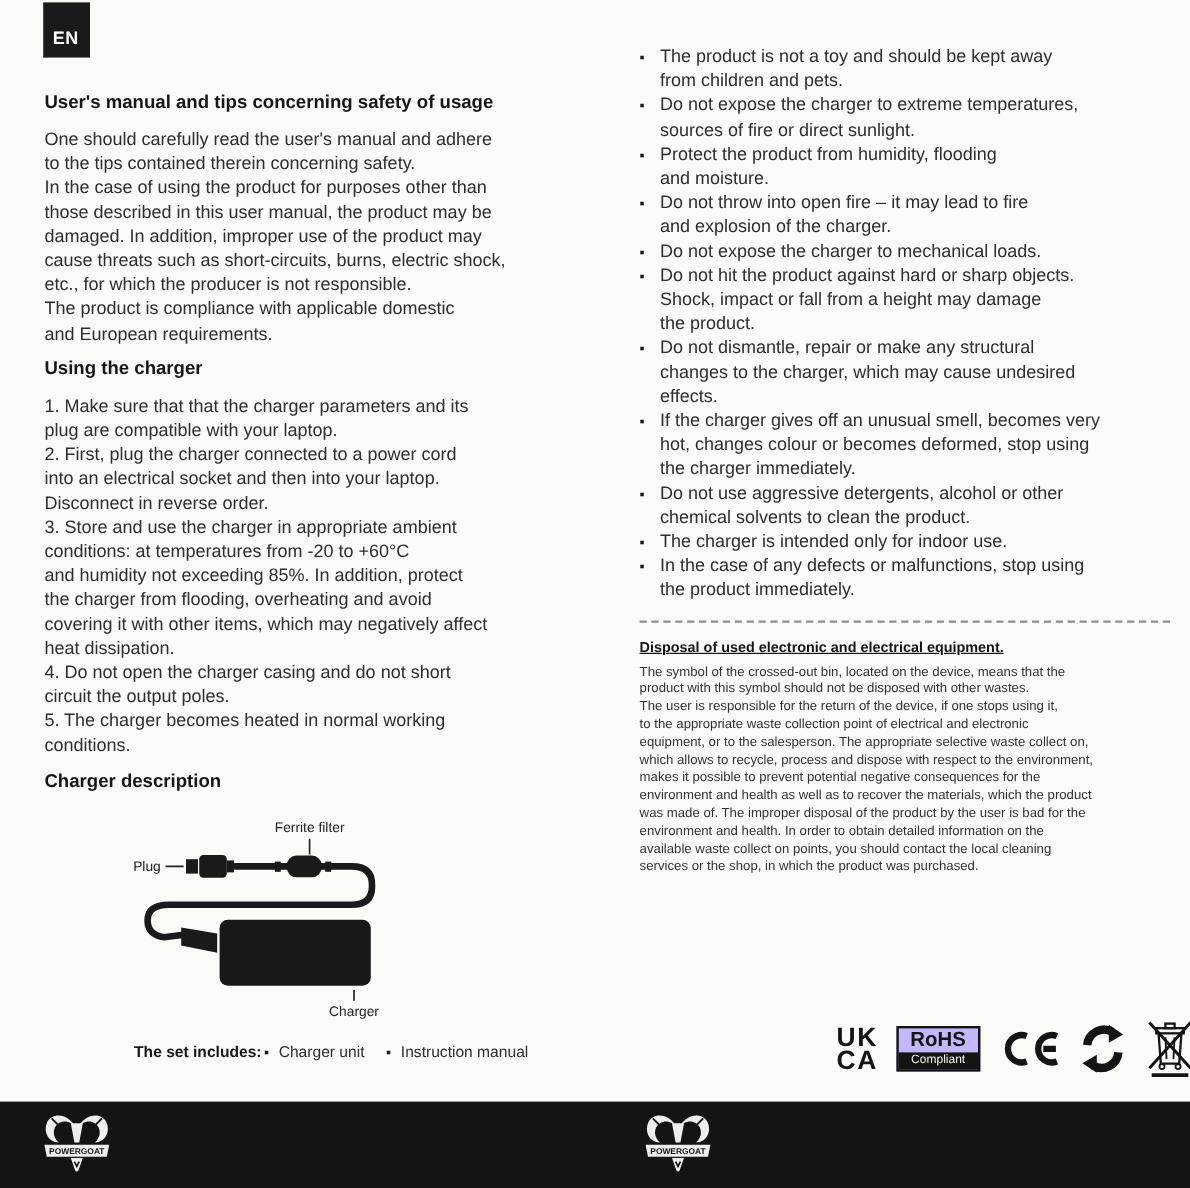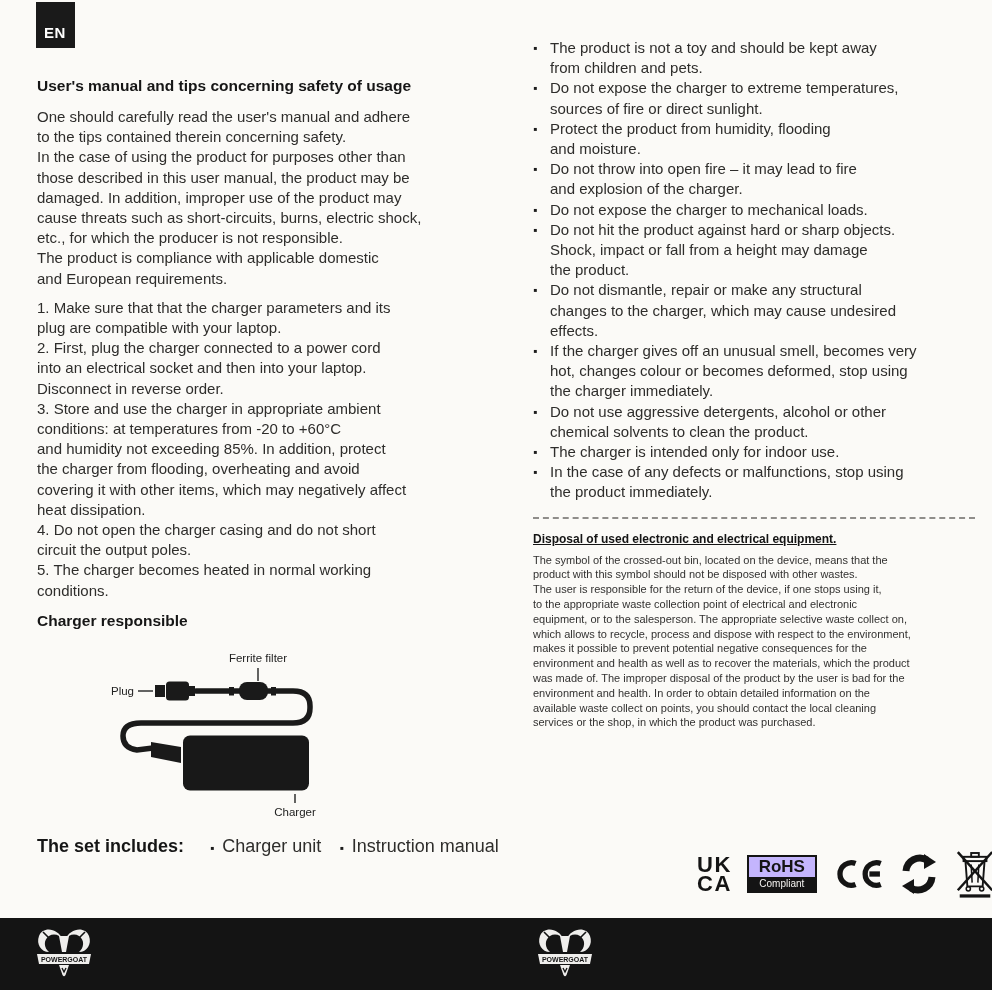--- a/index.html
+++ b/index.html
@@ -17,21 +17,21 @@
   .h-using{margin:9px 0 11px 0;}
   .h-desc{margin:10px 0 0 0;}
   .h-remarks{margin-bottom:8px;}
   .prelines{white-space:pre-line;margin:0;}
   .intro-p{margin-bottom:9px;}
   .steps-p{margin-bottom:10px;}
   
   .diagram{position:relative;height:188px;margin-top:13px;}
   .diagram svg{position:absolute;left:40px;top:0;}
   
-  .set-line{display:flex;align-items:baseline;gap:26px;font-size:18px;margin-top:4px;}
+  .set-line{display:flex;align-items:baseline;gap:2px;font-size:13px;margin-top:4px;justify-content:center;}
   .set-label{font-weight:bold;color:#161616;}
   .set-items{display:flex;gap:18px;}
   .set-item{display:flex;gap:8px;align-items:baseline;}
   .sq::before{content:"▪";font-size:12px;color:#1c1c1c;}
   
   ul.remarks{list-style:none;margin:0;padding:0;}
   ul.remarks li{display:flex;margin:0;}
   ul.remarks .bullet{flex:0 0 17px;font-size:12px;color:#1c1c1c;}
   ul.remarks .btext{white-space:pre-line;flex:1;}
   
@@ -63,36 +63,37 @@
     <h1 class="h-intro">User's manual and tips concerning safety of usage</h1>
     <p class="prelines intro-p">One should carefully read the user's manual and adhere
 to the tips contained therein concerning safety.
 In the case of using the product for purposes other than
 those described in this user manual, the product may be
 damaged. In addition, improper use of the product may
 cause threats such as short-circuits, burns, electric shock,
 etc., for which the producer is not responsible.
 The product is compliance with applicable domestic
 and European requirements.</p>
+    <h2 class="h-using">Using the charger</h2>
     <p class="prelines steps-p">1. Make sure that that the charger parameters and its
 plug are compatible with your laptop.
 2. First, plug the charger connected to a power cord
 into an electrical socket and then into your laptop.
 Disconnect in reverse order.
 3. Store and use the charger in appropriate ambient
 conditions: at temperatures from -20 to +60°C
 and humidity not exceeding 85%. In addition, protect
 the charger from flooding, overheating and avoid
 covering it with other items, which may negatively affect
 heat dissipation.
 4. Do not open the charger casing and do not short
 circuit the output poles.
 5. The charger becomes heated in normal working
 conditions.</p>
-    <h2 class="h-desc">Charger responsible</h2>
+    <h2 class="h-desc">Charger description</h2>
 
     <div class="diagram">
       <svg width="380" height="182" viewBox="0 0 380 182">
 
         <text x="181" y="18" text-anchor="middle" font-size="11.5" fill="#222">Ferrite filter</text>
         <line x1="181" y1="24" x2="181" y2="37" stroke="#222" stroke-width="1.4"></line>
 
         <text x="57" y="51" text-anchor="end" font-size="11.5" fill="#222">Plug</text>
         <line x1="61" y1="47" x2="76" y2="47" stroke="#222" stroke-width="1.4"></line>
 

